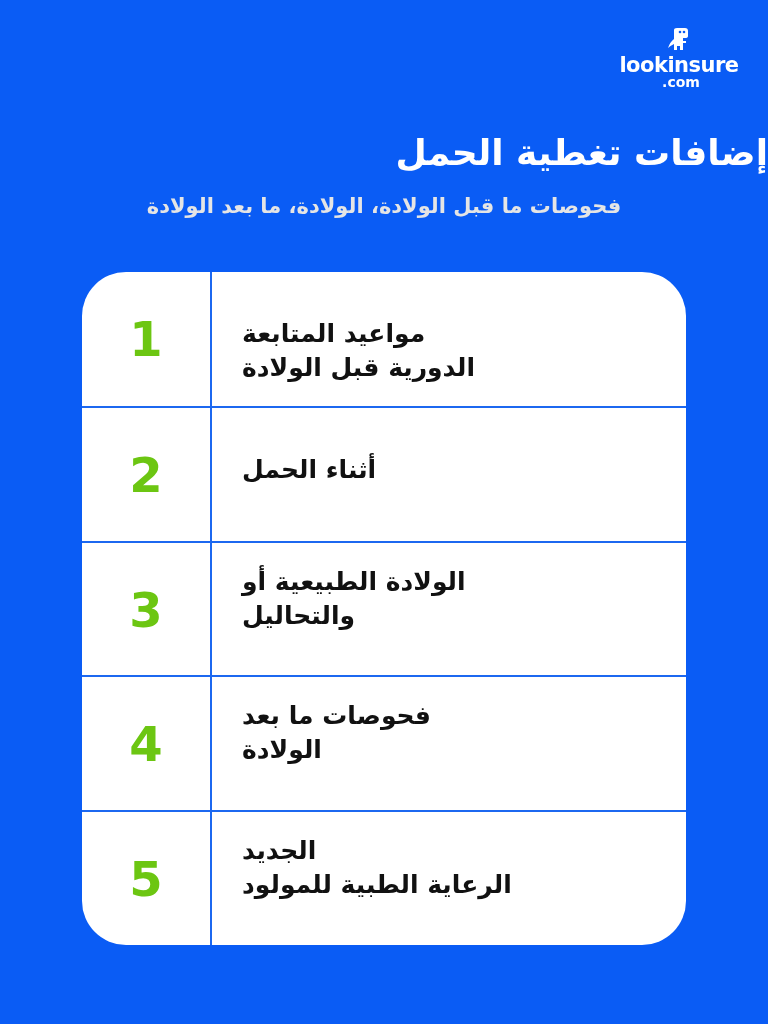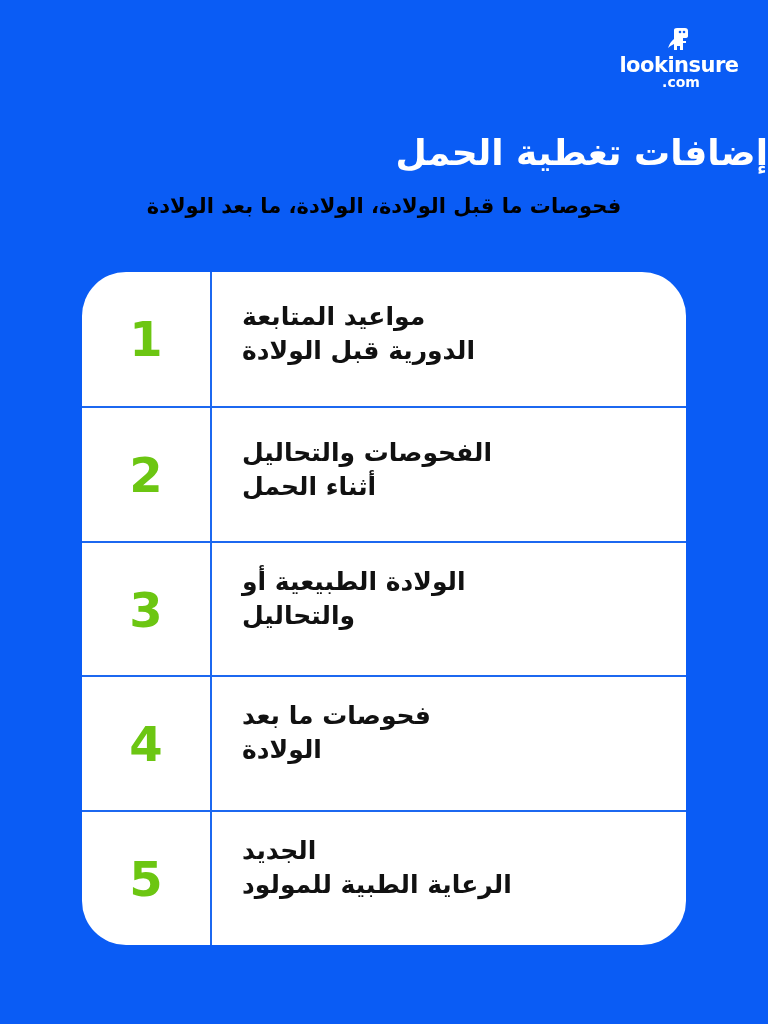--- a/index.html
+++ b/index.html
@@ -7,30 +7,30 @@
       width: 768px; height: 1024px; overflow: hidden;
       background: #0a5cf5;
       font-family: "DejaVu Sans", sans-serif;
       position: relative;
     }
     .logo { position: absolute; left: 617px; top: 28px; width: 124px; text-align: center; color: #fff; }
     .logo-mascot { display: block; margin: 0 auto; width: 26px; height: 24px; }
     .logo-word { font-family: "DejaVu Sans", sans-serif; font-weight: bold; font-size: 21px; letter-spacing: -0.5px; line-height: 22px; display: block; margin-top: 2px; }
     .logo-sub { font-weight: bold; font-size: 14px; line-height: 12px; display: block; margin-left: 4px; }
     .title { position: absolute; left: 0; top: 128px; width: 768px; direction: rtl; color: #fff; font-weight: bold; font-size: 36px; line-height: 50px; }
-    .subtitle { position: absolute; left: 0; top: 189px; width: 768px; text-align: center; direction: rtl; color: #000000; font-weight: bold; font-size: 21px; line-height: 34px; }
+    .subtitle { position: absolute; left: 0; top: 189px; width: 768px; text-align: center; direction: rtl; color: #e5e5e5; font-weight: bold; font-size: 21px; line-height: 34px; }
     .card {
       position: absolute; left: 82px; top: 272px; width: 604px; height: 673px;
       background: #fff; border-radius: 44px; overflow: hidden;
     }
     .vline { position: absolute; left: 128px; top: 0; width: 2px; height: 100%; background: #1c68f0; }
     .row { position: absolute; left: 0; width: 604px; height: 134px; }
     .row-sep { position: absolute; left: 0; width: 604px; height: 2px; background: #1c68f0; }
     .num { position: absolute; left: 0; top: 0; width: 128px; height: 134px; display: flex; align-items: center; justify-content: center; color: #6cc612; font-weight: bold; font-size: 48px; }
-    .label { position: absolute; left: 160px; top: 28px; width: 420px; direction: rtl; text-align: left; color: #111; font-weight: bold; font-size: 25px; line-height: 34px; }
+    .label { position: absolute; left: 160px; top: 45px; width: 420px; direction: rtl; text-align: left; color: #111; font-weight: bold; font-size: 25px; line-height: 34px; }
     .label span { display: block; }
   </style>
 </head>
 <body>
 
 <div class="logo">
   <svg class="logo-mascot" viewBox="0 0 26 24">
     <path d="M8 2 Q8 0 11 0 L19 0 Q22 0 22 3 L22 8 Q22 10 19 10 L17 10 L17 13 L20 13 L20 15 L17 15 L17 22 L14 22 L14 18 L11 18 L11 22 L8 22 L8 16 Q4 18 2 20 Q4 14 8 11 Z" fill="#fff"></path>
     <circle cx="14" cy="4" r="1.3" fill="#0a5cf5"></circle>
     <circle cx="18" cy="4" r="1.3" fill="#0a5cf5"></circle>
@@ -50,21 +50,20 @@
     <div class="label">
       <span>مواعيد المتابعة</span>
       <span>الدورية قبل الولادة</span>
     </div>
   </div>
   <div class="row-sep" style="top:134px"></div>
 
   <div class="row" style="top:136px">
     <div class="num">2</div>
     <div class="label">
-      <span>الفحوصات والتحاليل</span>
       <span>أثناء الحمل</span>
     </div>
   </div>
   <div class="row-sep" style="top:269px"></div>
 
   <div class="row" style="top:271px">
     <div class="num">3</div>
     <div class="label" style="top:22px">
       <span>الولادة الطبيعية أو</span>
       <span>والتحاليل</span>

